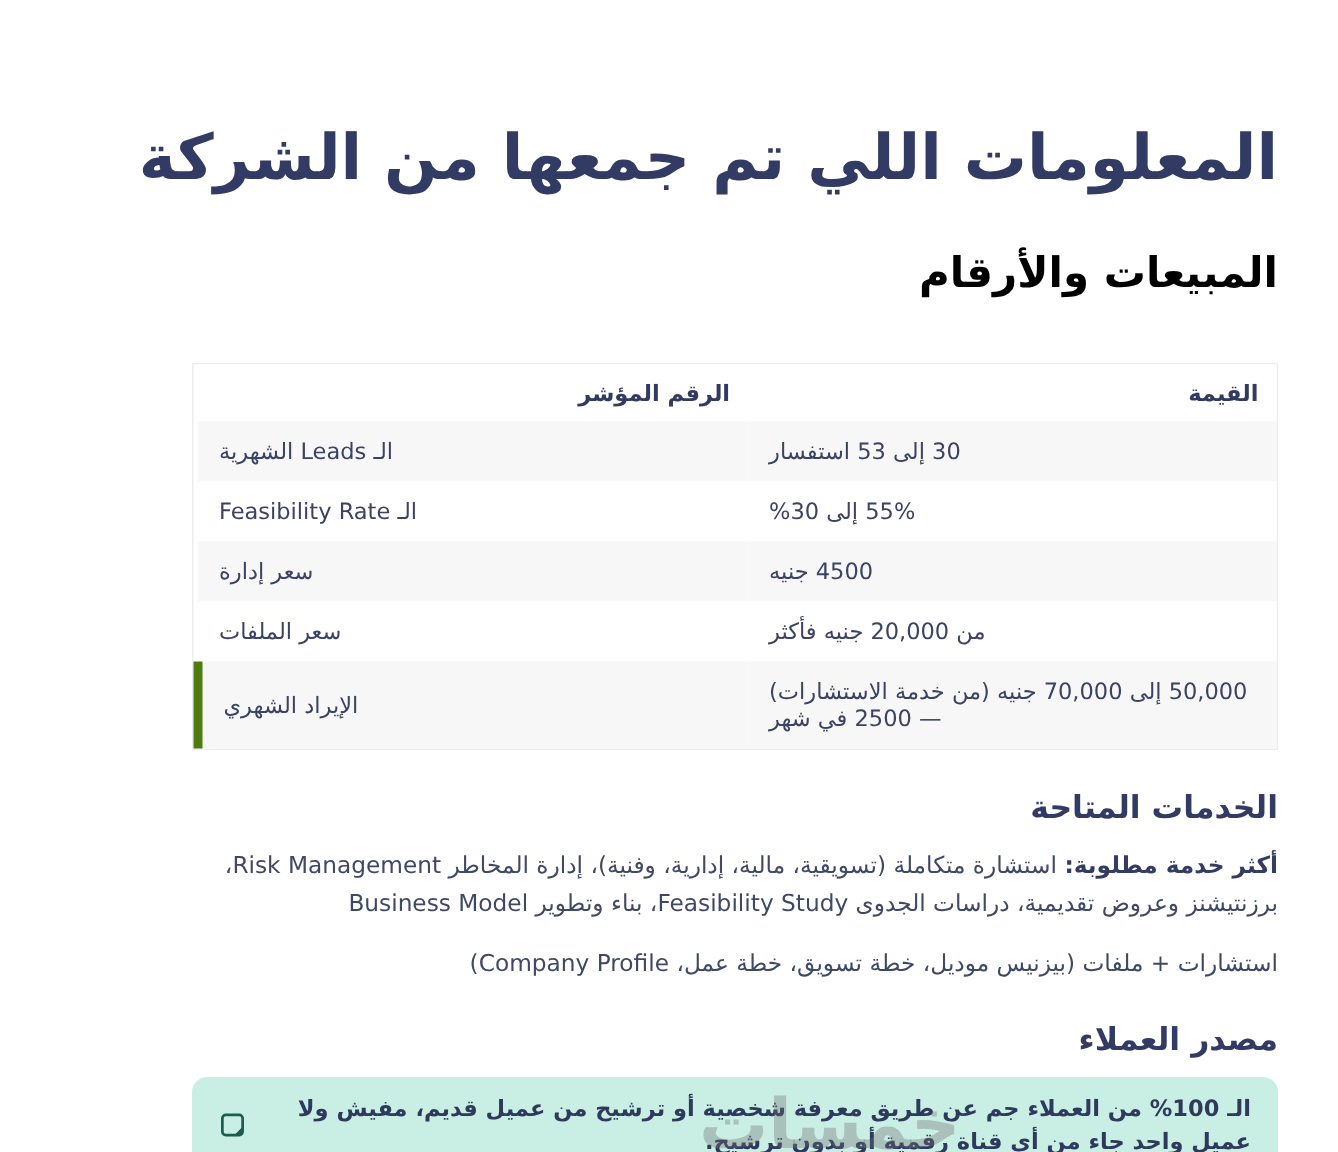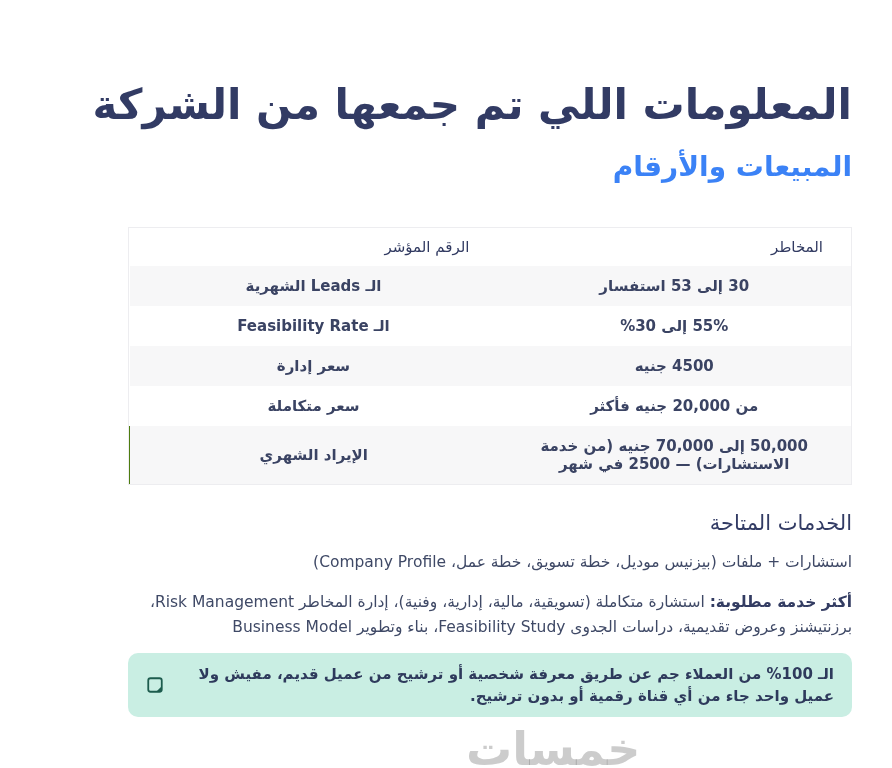--- a/index.html
+++ b/index.html
@@ -20,61 +20,61 @@
   .title {
     color: #323b64;
     font-size: 42px;
     font-weight: 700;
     line-height: 1.3;
     margin: 20px 0 0 0;
     white-space: nowrap;
     text-align: right;
   }
   .subtitle {
-    color: #3b82f6;
+    color: #000000;
     font-size: 28px;
     font-weight: 700;
     line-height: 1.3;
-    margin: 16px 0 0 0;
+    margin: 31px 0 0 0;
     text-align: right;
   }
   .table-wrap {
     margin-top: 42px;
     border: 1px solid #ededf0;
   }
   table.data-table {
     width: 100%;
     border-collapse: collapse;
     table-layout: fixed;
     font-size: 15px;
     color: #3a4363;
   }
   table.data-table th {
-    font-weight: 400;
+    font-weight: 700;
     color: #313a61;
     text-align: right;
-    padding: 10px 28px;
+    padding: 10px 12px;
     background: #ffffff;
   }
   table.data-table td {
-    text-align: center;
+    text-align: left;
     padding: 11px 14px;
-    font-weight: 700;
+    font-weight: 400;
   }
   table.data-table col.value-col   { width: 49%; }
   table.data-table col.indic-col   { width: 51%; }
   table.data-table tbody tr:nth-child(odd)  td { background: #f7f7f8; }
   table.data-table tbody tr:nth-child(even) td { background: #ffffff; }
   table.data-table tbody tr:last-child td.indicator-cell {
-    border-left: 1px solid #4d7c0f;
+    border-left: 6px solid #4d7c0f;
   }
   .section-heading {
     color: #323b64;
     font-size: 21px;
-    font-weight: 400;
+    font-weight: 700;
     margin: 26px 0 0 0;
     text-align: right;
   }
   .para {
     color: #3f4966;
     font-size: 15.5px;
     line-height: 25px;
     margin: 15px 0 0 0;
     text-align: right;
   }
@@ -125,55 +125,56 @@
   <h2 class="subtitle">المبيعات والأرقام</h2>
 
   <div class="table-wrap">
     <table class="data-table">
       <colgroup>
           <col class="value-col">
           <col class="indic-col">
         </colgroup>
       <thead>
         <tr>
-          <th>المخاطر</th>
+          <th>القيمة</th>
           <th>الرقم المؤشر</th>
         </tr>
       </thead>
       <tbody>
         <tr>
           <td class="value-cell">30 إلى 53 استفسار</td>
           <td class="indicator-cell">الـ Leads الشهرية</td>
         </tr>
         <tr>
           <td class="value-cell">55% إلى 30%</td>
           <td class="indicator-cell">الـ Feasibility Rate</td>
         </tr>
         <tr>
           <td class="value-cell">4500 جنيه</td>
           <td class="indicator-cell">سعر إدارة</td>
         </tr>
         <tr>
           <td class="value-cell">من 20,000 جنيه فأكثر</td>
-          <td class="indicator-cell">سعر متكاملة</td>
+          <td class="indicator-cell">سعر الملفات</td>
         </tr>
         <tr>
           <td class="value-cell">50,000 إلى 70,000 جنيه (من خدمة الاستشارات) — 2500 في شهر</td>
           <td class="indicator-cell">الإيراد الشهري</td>
         </tr>
       </tbody>
     </table>
   </div>
 
   <h3 class="section-heading">الخدمات المتاحة</h3>
 
+  <p class="para"><span class="lead">أكثر خدمة مطلوبة:</span><span> استشارة متكاملة (تسويقية، مالية، إدارية، وفنية)، إدارة المخاطر Risk Management، برزنتيشنز وعروض تقديمية، دراسات الجدوى Feasibility Study، بناء وتطوير Business Model</span></p>
+
   <p class="para">استشارات + ملفات (بيزنيس موديل، خطة تسويق، خطة عمل، Company Profile)</p>
 
-  <p class="para"><span class="lead">أكثر خدمة مطلوبة:</span><span> استشارة متكاملة (تسويقية، مالية، إدارية، وفنية)، إدارة المخاطر Risk Management، برزنتيشنز وعروض تقديمية، دراسات الجدوى Feasibility Study، بناء وتطوير Business Model</span></p>
-
+  <h3 class="section-heading">مصدر العملاء</h3>
 
   <div class="callout">
     <div class="callout-text">الـ 100% من العملاء جم عن طريق معرفة شخصية أو ترشيح من عميل قديم، مفيش ولا عميل واحد جاء من أي قناة رقمية أو بدون ترشيح.</div>
     <span class="callout-icon">
       <svg width="18" height="18" viewBox="0 0 24 24" aria-hidden="true">
         <path d="M6 3h12a3 3 0 0 1 3 3v12a3 3 0 0 1-3 3H6a3 3 0 0 1-3-3V6a3 3 0 0 1 3-3z" fill="none" stroke="#1d5c4e" stroke-width="2.4"></path>
         <path d="M21 13.5 L13.5 21 L19 21 A2 2 0 0 0 21 19 Z" fill="#1d5c4e"></path>
       </svg>
     </span>
   </div>

